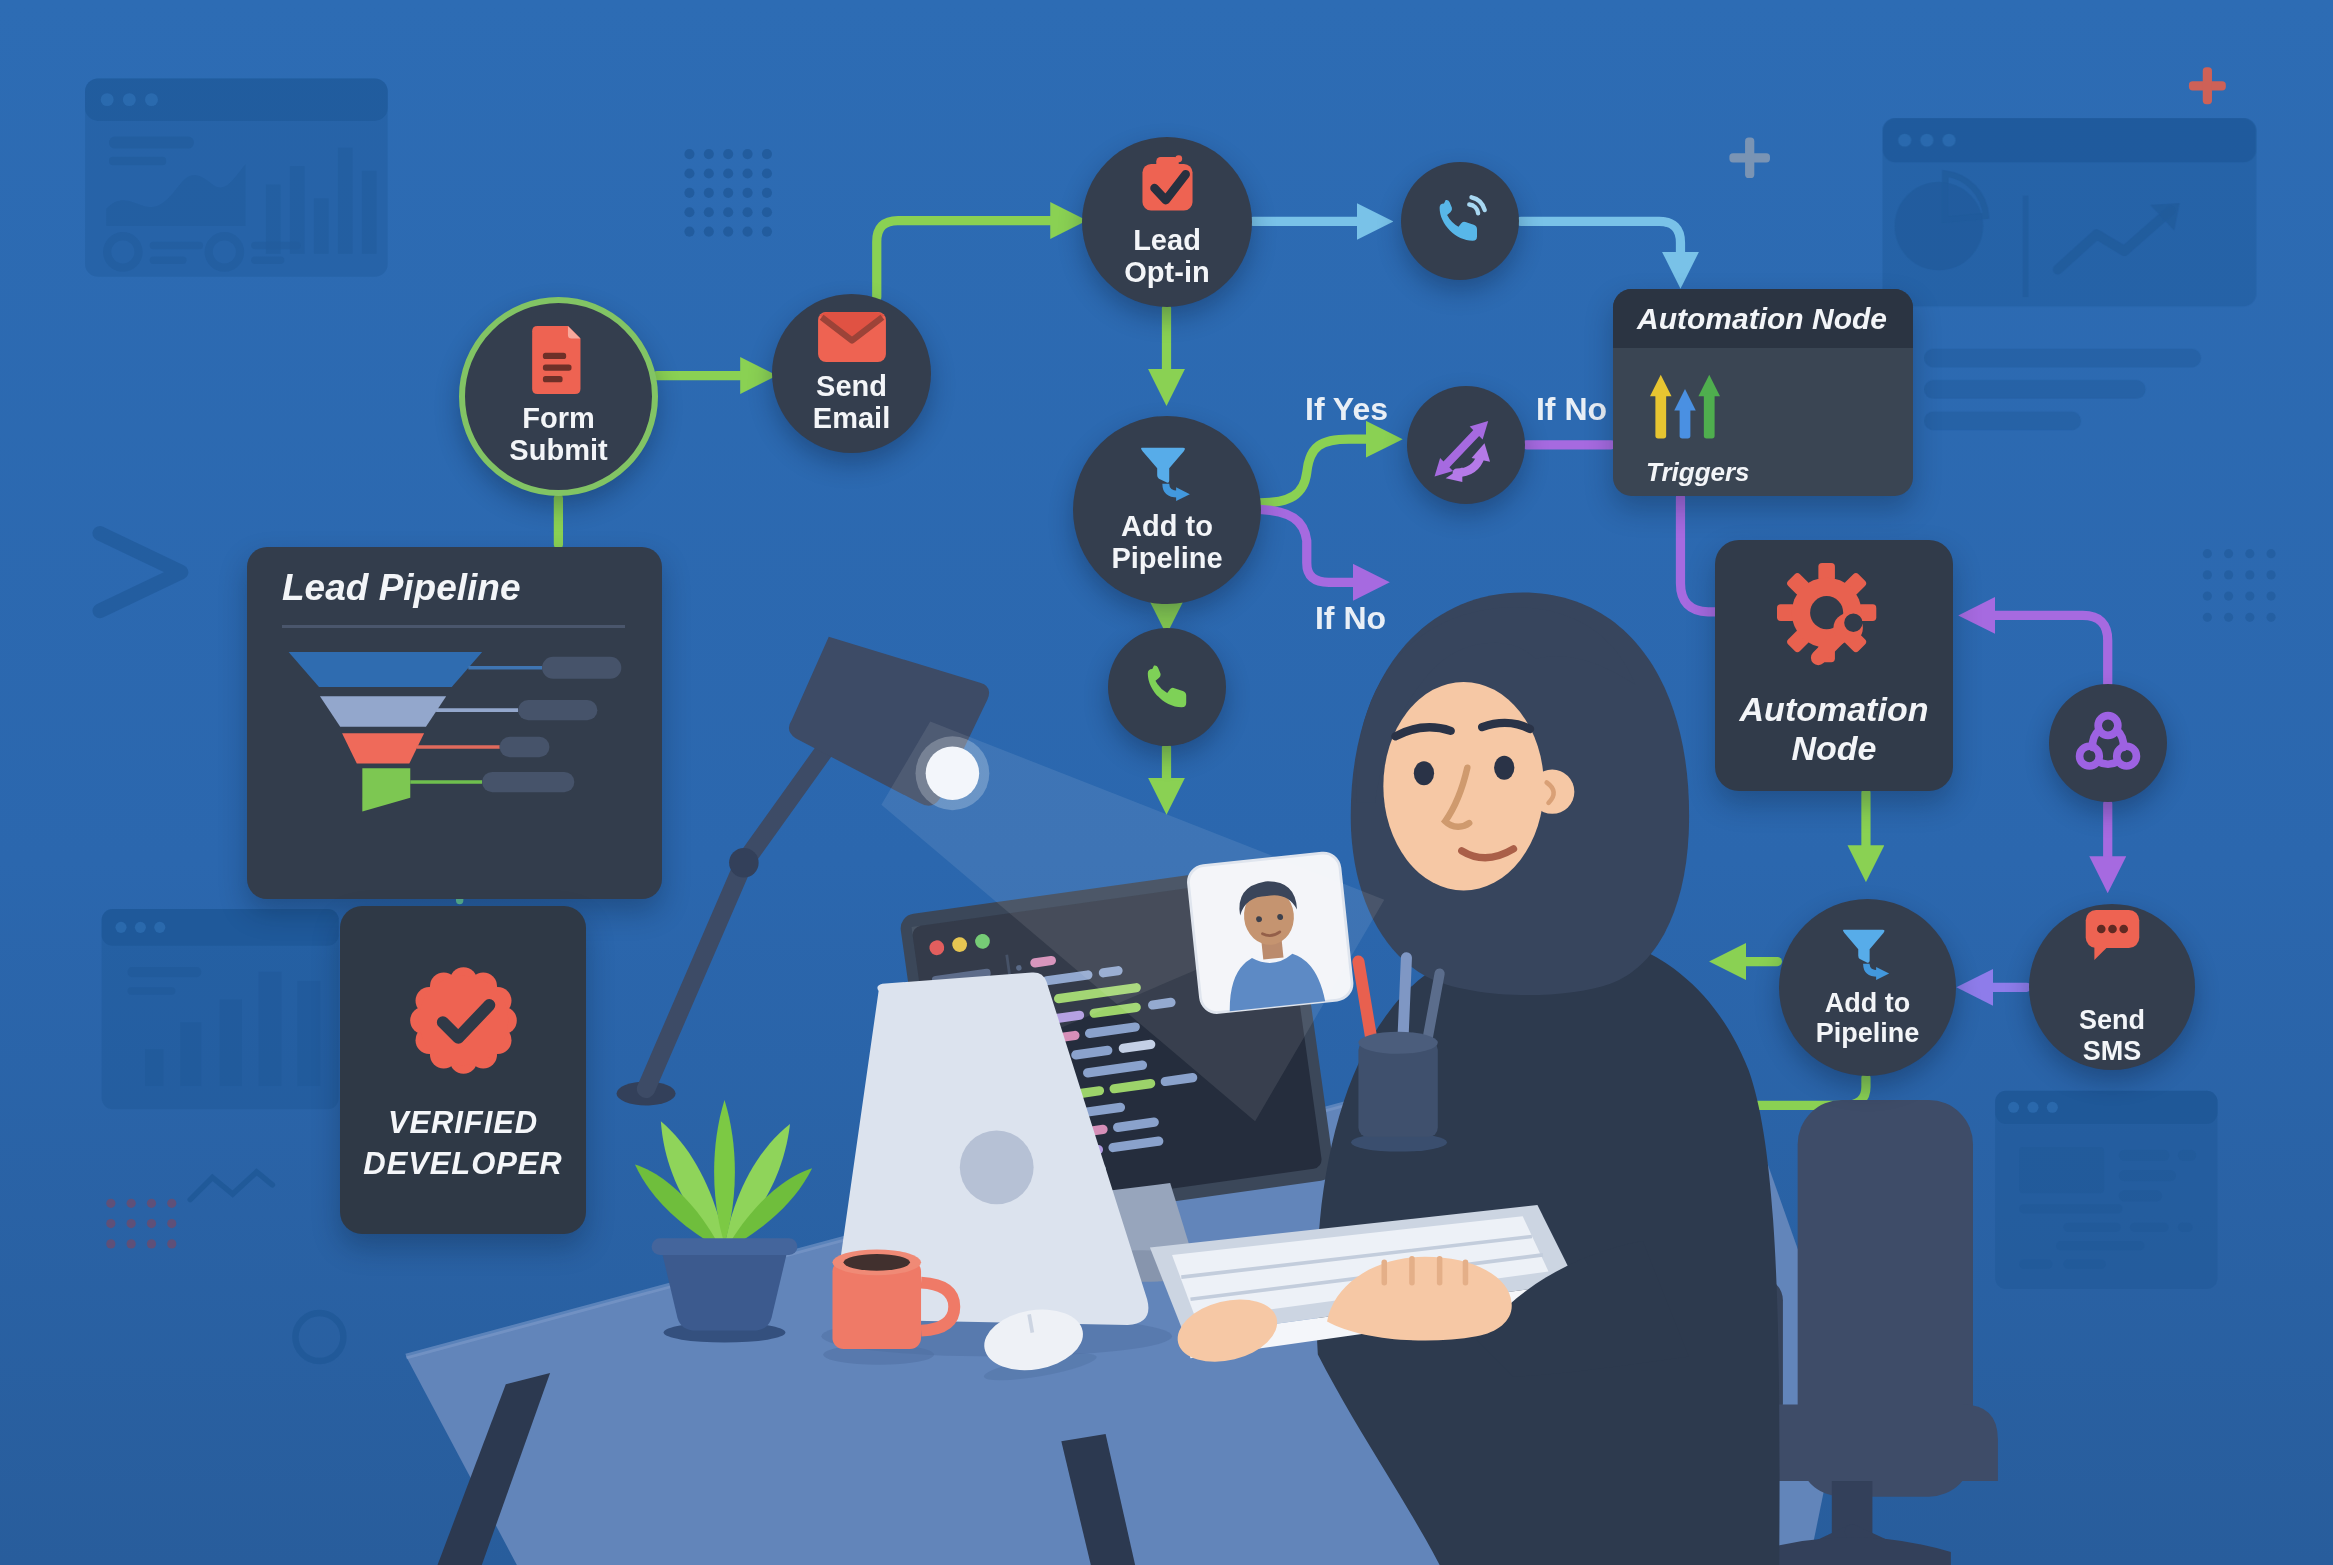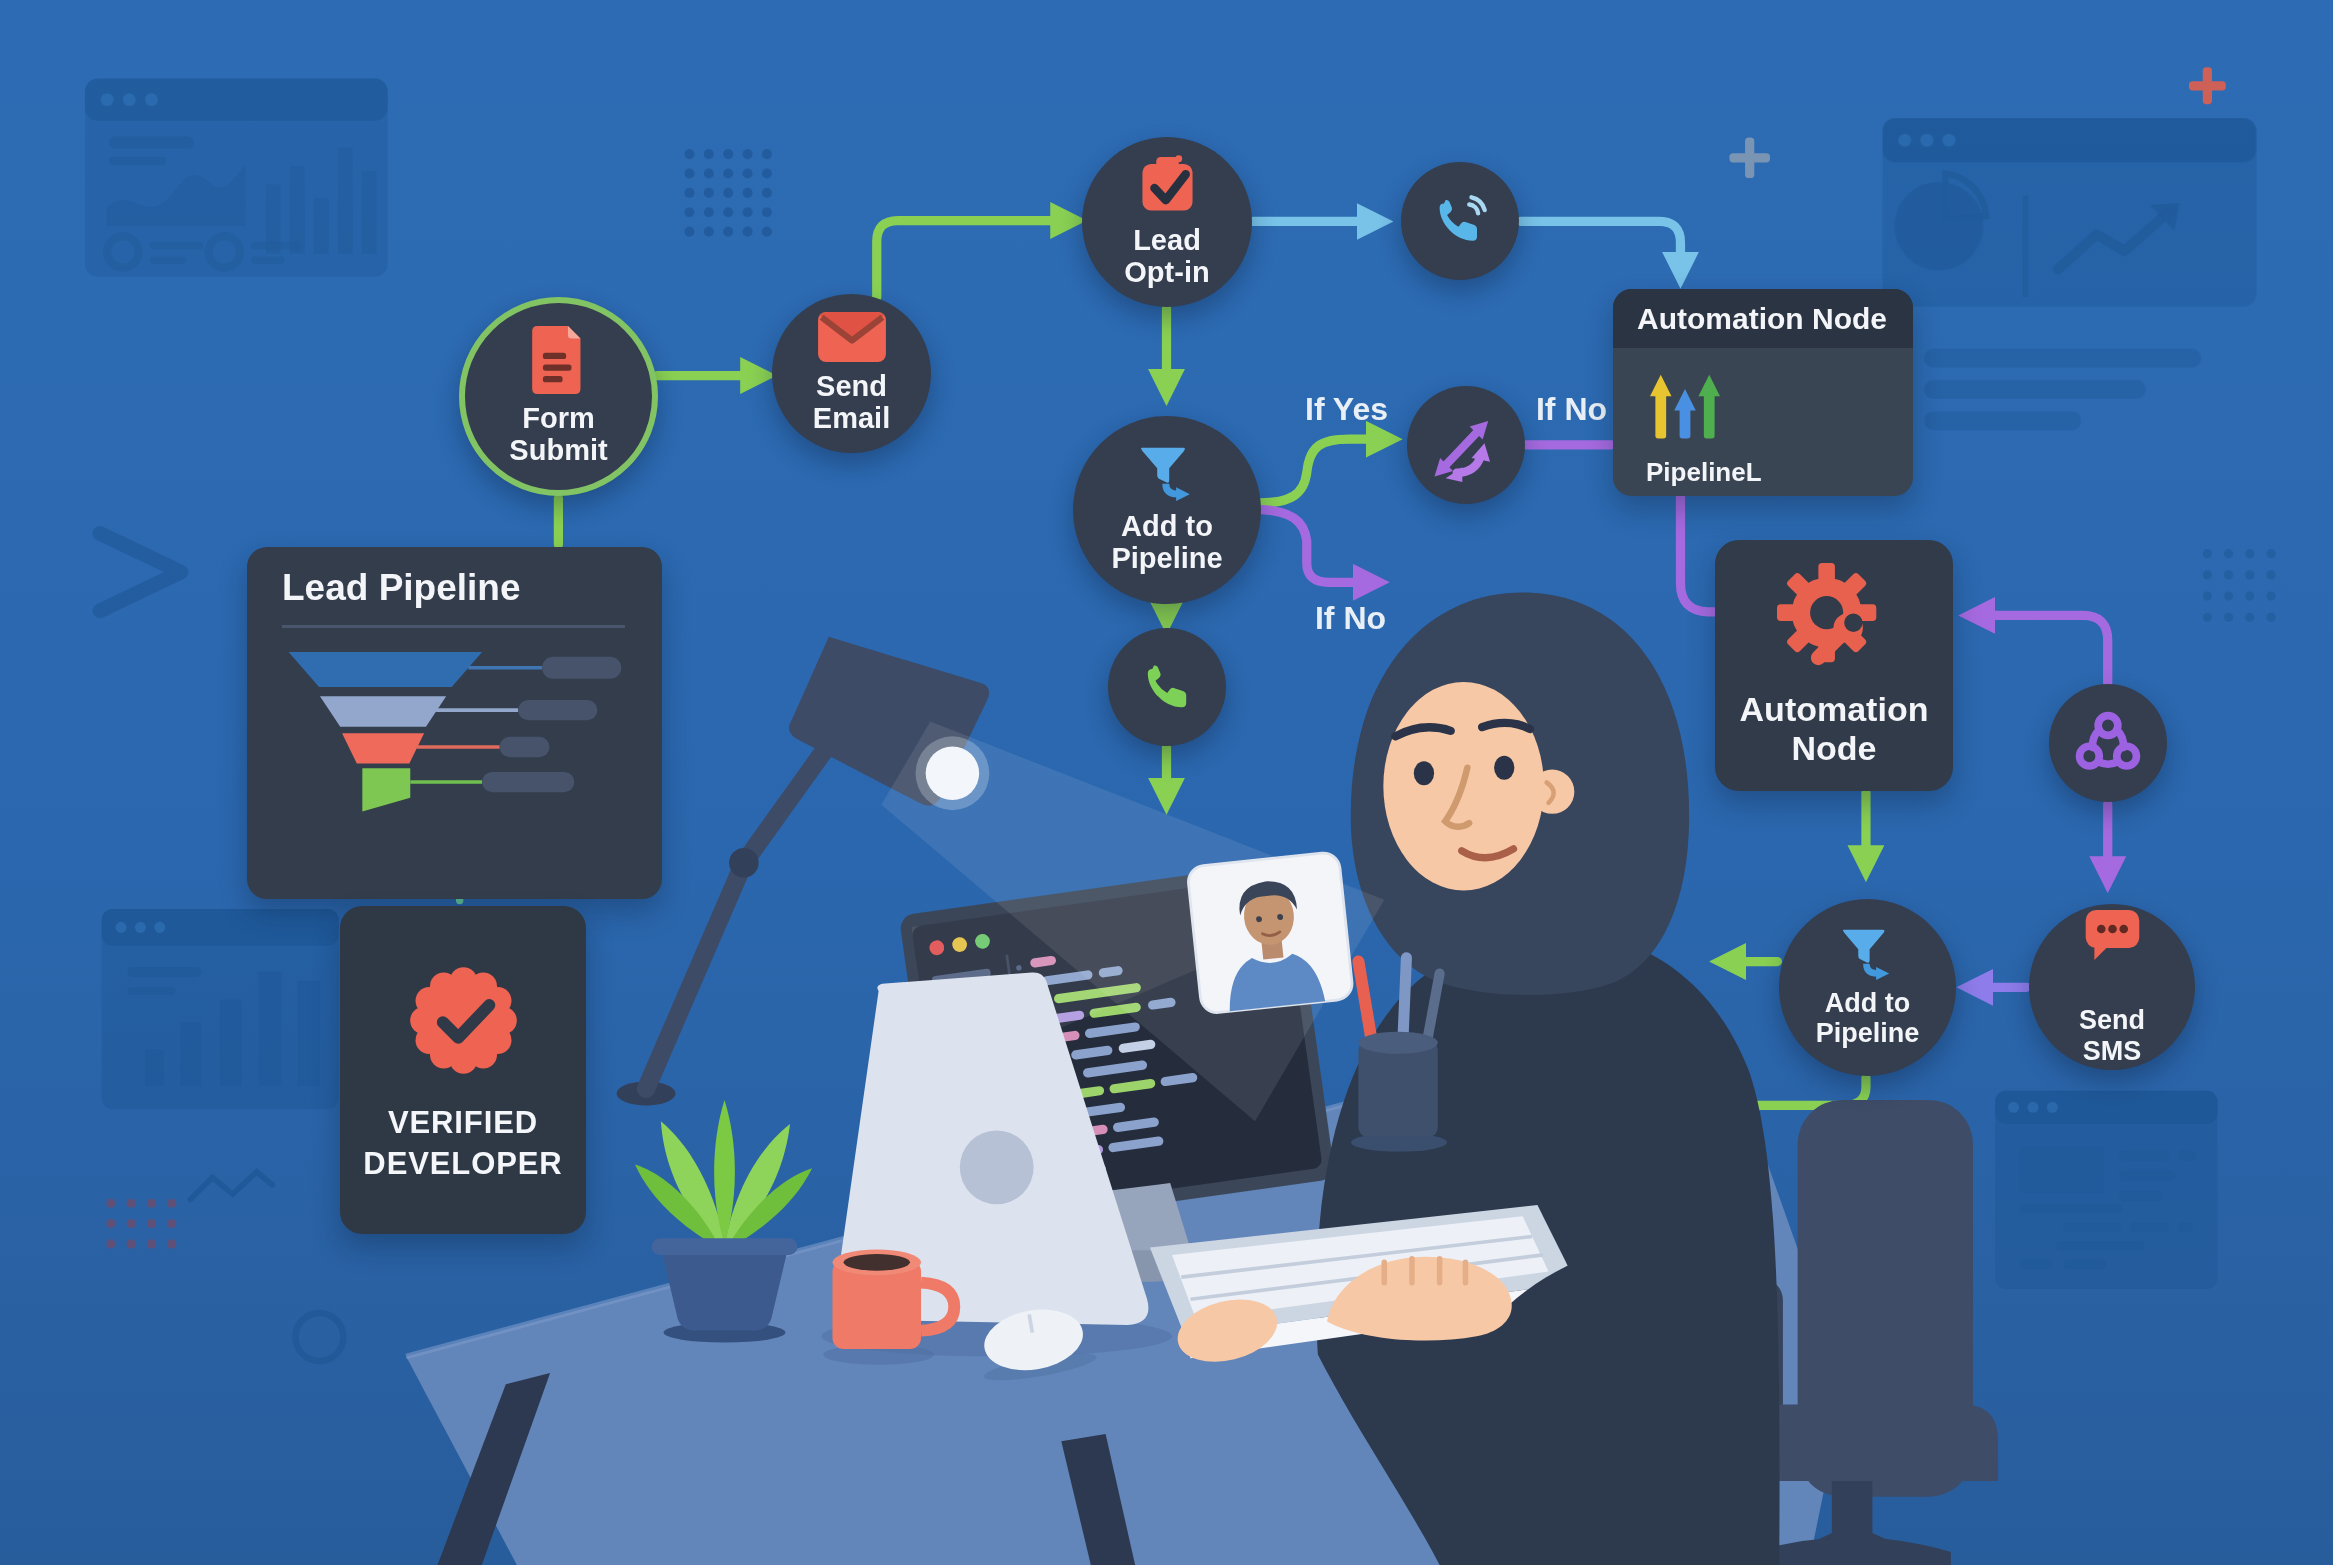--- a/index.html
+++ b/index.html
@@ -6,21 +6,21 @@
   .scene{position:relative;width:2333px;height:1565px;overflow:hidden;
          background:linear-gradient(180deg,#2d6cb4 0%,#2b67ae 55%,#285d9c 100%);
          font-family:"Liberation Sans",sans-serif;}
   .abs{position:absolute;}
   svg.bg{position:absolute;left:0;top:0;z-index:0;}
   .node{position:absolute;z-index:2;border-radius:50%;background:#343e4e;
         display:flex;flex-direction:column;align-items:center;justify-content:center;
         gap:7.4px;box-sizing:border-box;box-shadow:0 11px 24px rgba(8,20,42,.30);}
   .nlabel{color:#f3f5f8;font-weight:700;font-size:29px;line-height:1.12;text-align:center;}
   .panel{position:absolute;z-index:2;background:#333d4c;border-radius:20px;
-         box-shadow:0 13px 28px rgba(8,20,40,.28);}
+         box-shadow:0 13px 28px rgba(8,20,40,.28);font-style:italic;}
   .branch-label{position:absolute;z-index:2;color:#e9eff6;font-weight:700;
                 font-size:32px;text-align:center;}
   .icon{display:flex;align-items:center;justify-content:center;}
   
   .card-header{height:59px;background:#2b3442;border-radius:18.5px 18.5px 0 0;
                display:flex;align-items:center;padding-left:24px;
                color:#f3f5f8;font-weight:700;font-size:30px;}
   .card-body{position:relative;height:148px;}
   .app-label{position:absolute;left:33px;top:109px;color:#f3f5f8;font-weight:700;font-size:26px;}
   
@@ -488,21 +488,21 @@
     <span class="icon abs" style="left:37px;top:20px;">
       <svg width="70" height="78" viewBox="0 0 78 84">
         <polygon points="0,30 12,6 24,30" fill="#e7c531"></polygon>
             <rect x="6" y="27" width="12" height="50" rx="3" fill="#e7c531"></rect>
         <polygon points="27,46 39,22 51,46" fill="#4a90e2"></polygon>
             <rect x="33" y="43" width="12" height="34" rx="3" fill="#4a90e2"></rect>
         <polygon points="54,30 66,6 78,30" fill="#4fae4e"></polygon>
             <rect x="60" y="27" width="12" height="50" rx="3" fill="#4fae4e"></rect>
       </svg>
     </span>
-    <div class="app-label">PipelineL</div>
+    <div class="app-label">Triggers</div>
   </div>
 </div>
 
 <div class="panel" style="left:1715px;top:540px;width:238px;height:251px;background:#313b4a;border-radius:24px;
             display:flex;flex-direction:column;align-items:center;justify-content:center;gap:13px;">
   <span class="icon">
     <svg width="114" height="114" viewBox="-62 -62 124 124">
       <g fill="#e8614f" transform="translate(-8,-8)">
         <rect x="-9" y="-54" width="18" height="20" rx="4"></rect>
         <rect x="-9" y="-54" width="18" height="20" rx="4" transform="rotate(45)"></rect>

